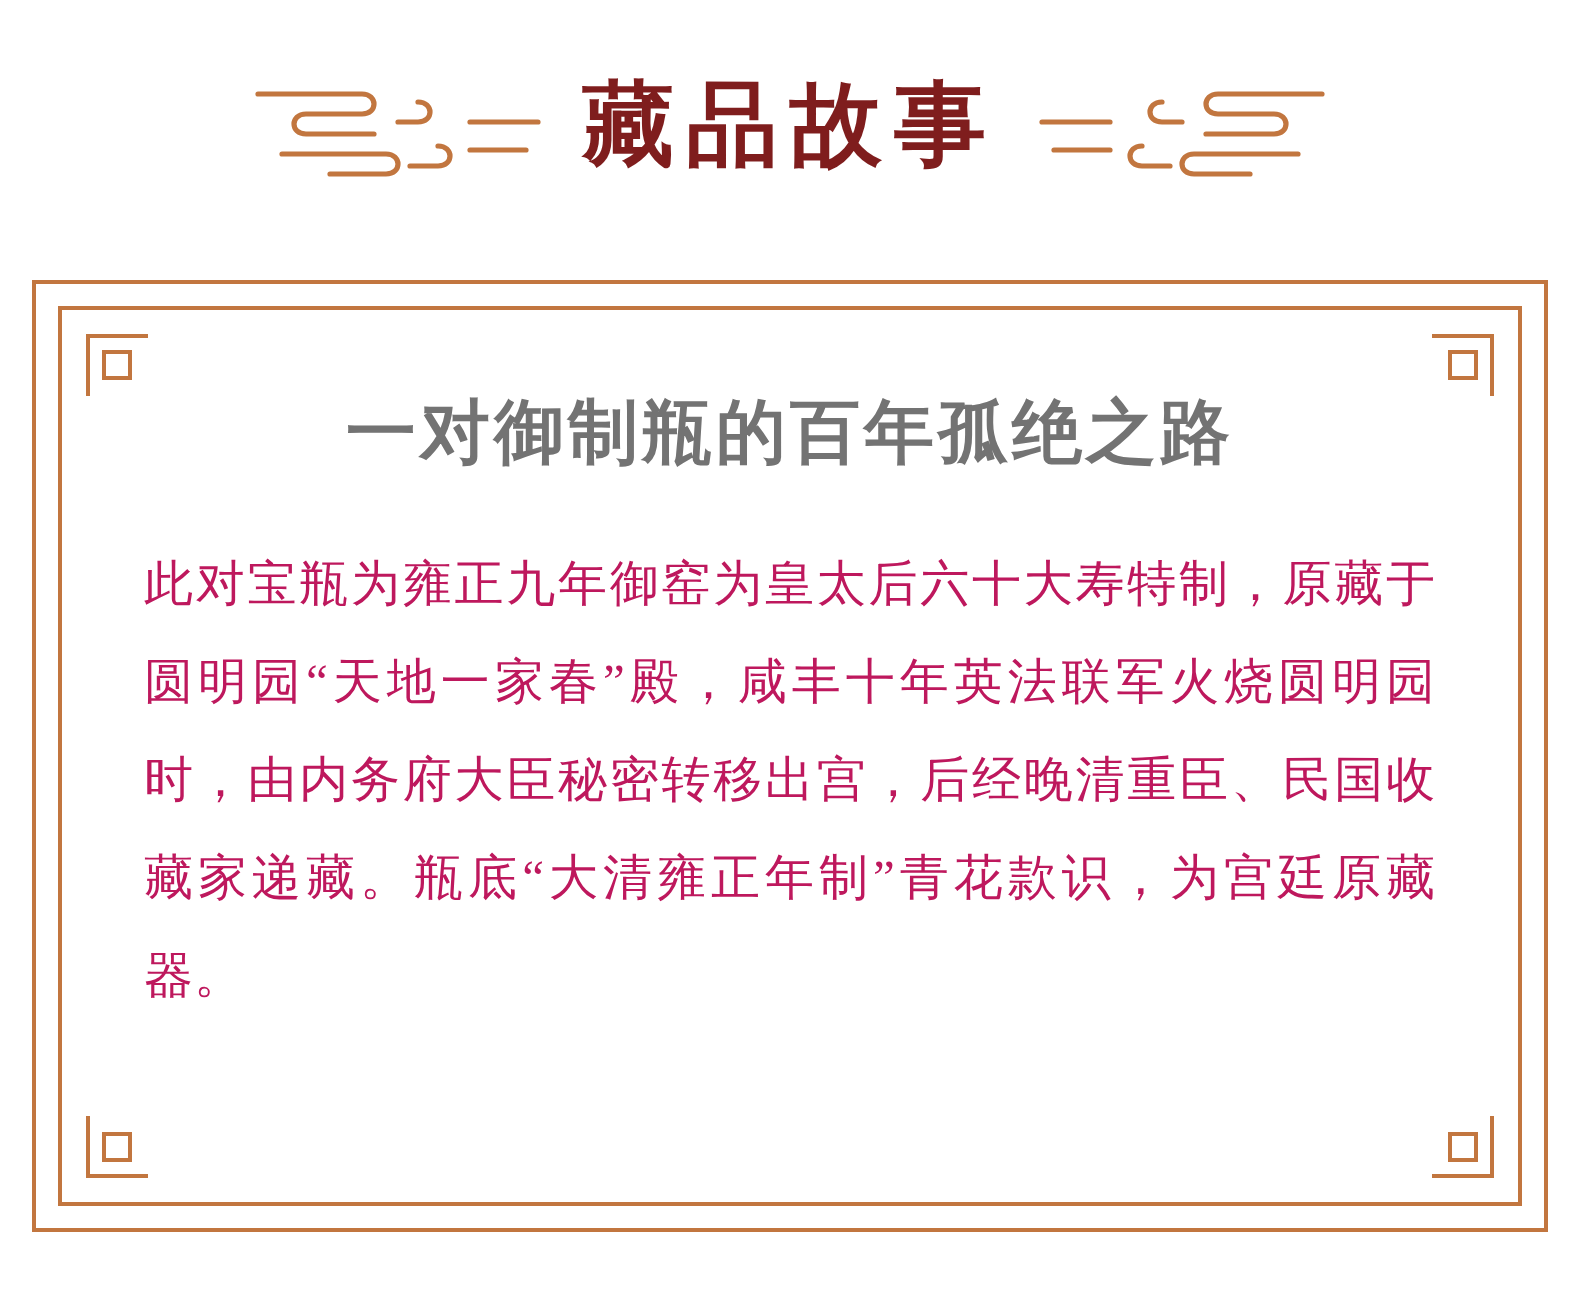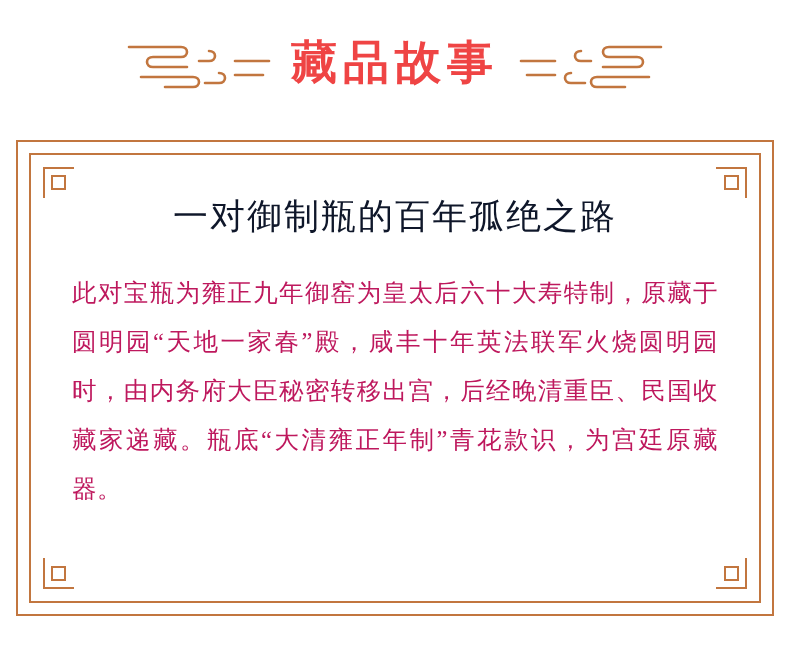--- a/index.html
+++ b/index.html
@@ -34,21 +34,21 @@
     display: flex;
     align-items: center;
     justify-content: center;
     gap: 18px;
   }
   .header-title {
     font-family: "Liberation Serif", "DejaVu Serif", serif;
     font-size: 46px;
     font-weight: bold;
     letter-spacing: 6px;
-    color: #ef4444;
+    color: #7f1d1d;
     line-height: 1;
     white-space: nowrap;
     padding-bottom: 4px;
   }
   .orn {
     width: 150px;
     height: 68px;
     flex: none;
   }
   .orn svg { display: block; }
@@ -69,22 +69,22 @@
   .content {
     position: absolute;
     top: 52px;
     left: 52px;
     right: 52px;
     bottom: 40px;
   }
   .story-title {
     font-family: "Liberation Serif", "DejaVu Serif", serif;
     font-size: 35px;
-    font-weight: normal;
-    color: #0f172a;
+    font-weight: bold;
+    color: #737373;
     letter-spacing: 2px;
     text-align: center;
     margin: 6px 0 30px 0;
     line-height: 1.2;
   }
   .story-body {
     font-family: "Liberation Serif", "DejaVu Serif", serif;
     font-size: 24.5px;
     color: #be185d;
     line-height: 2.0;

